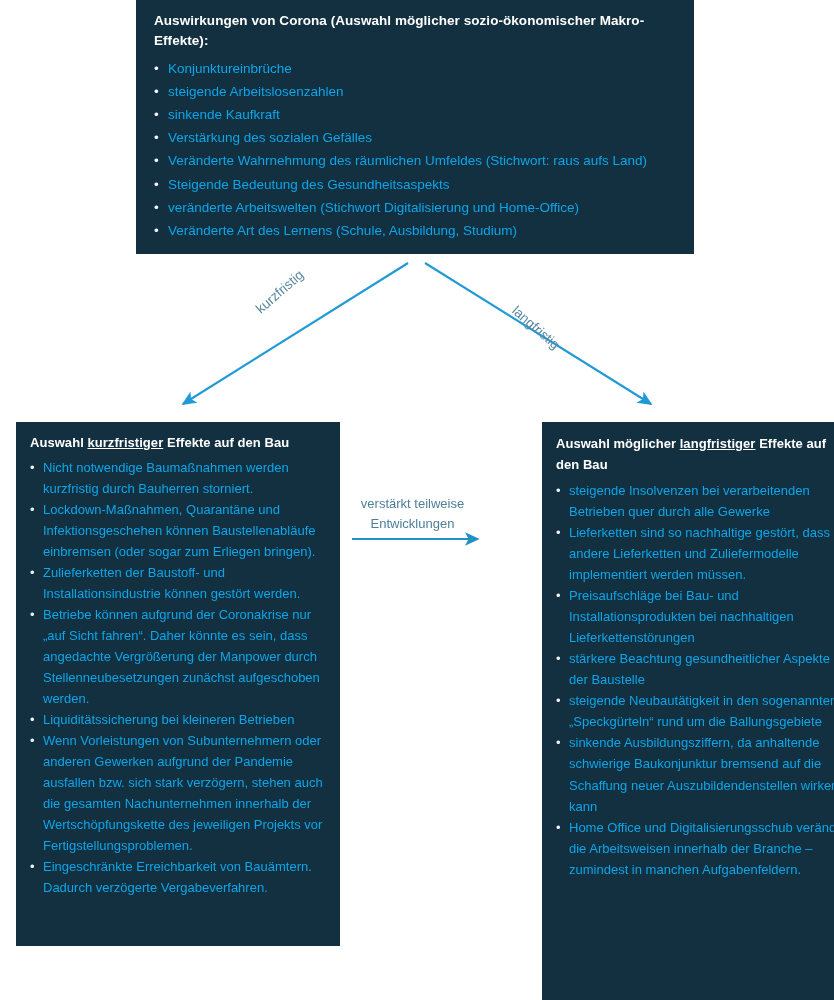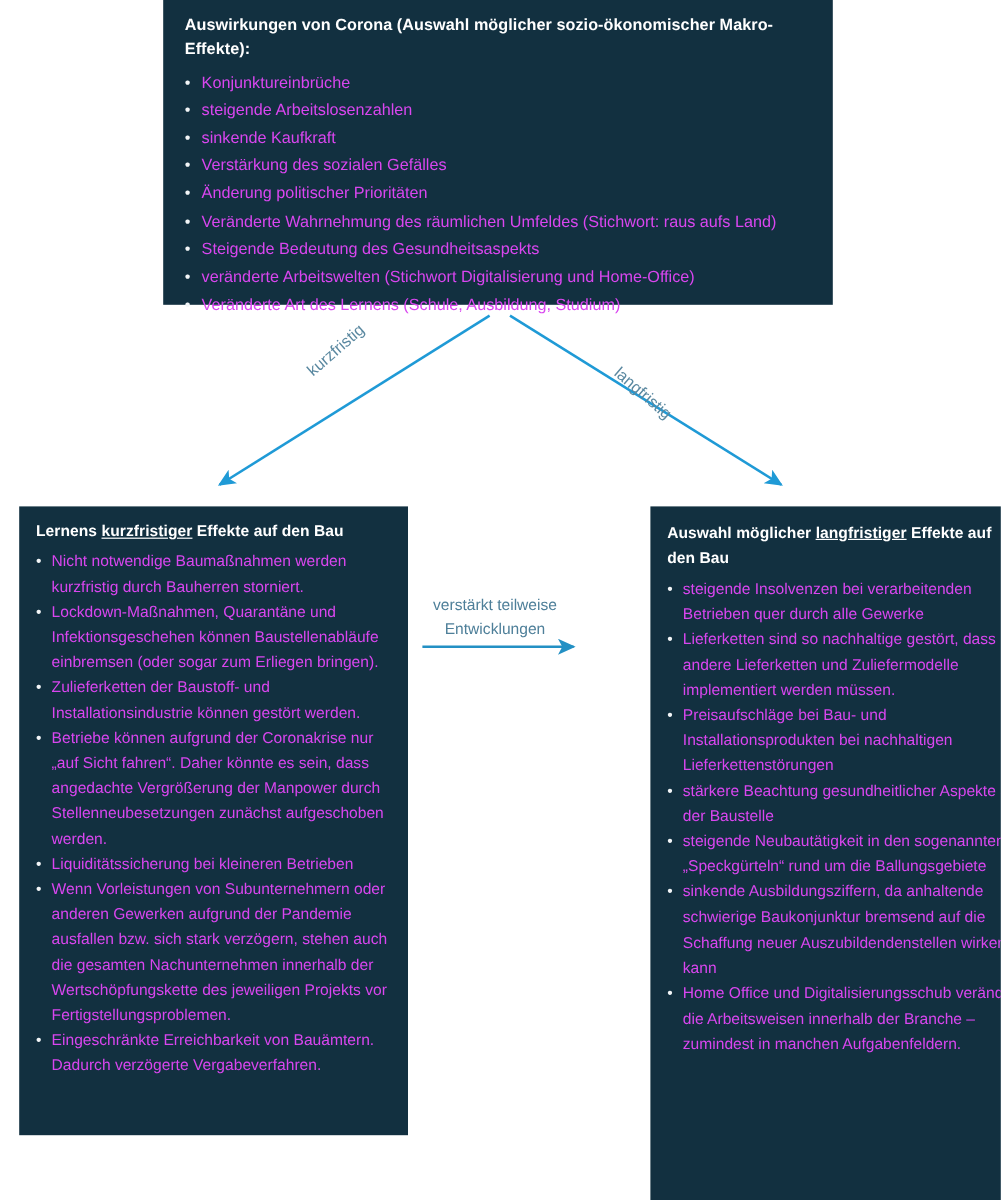--- a/index.html
+++ b/index.html
@@ -43,21 +43,21 @@
   .box ul {
     list-style: none;
     margin: 0;
     padding: 0;
   }
   .box li {
     position: relative;
     padding-left: 13px;
     font-size: 13.5px;
     line-height: 1.62;
-    color: #d946ef;
+    color: #0ea5e9;
     font-weight: 400;
   }
   .box li::before {
     content: "\2022";
     position: absolute;
     left: 0;
     top: 0;
     color: #f2f5f7;
     font-size: 13.5px;
     line-height: 1.62;
@@ -144,21 +144,20 @@
 
 <div class="canvas">
 
   <div class="box" id="top-box">
     <div class="box-title">Auswirkungen von Corona (Auswahl möglicher sozio-ökonomischer Makro-Effekte):</div>
     <ul>
       <li>Konjunktureinbrüche</li>
       <li>steigende Arbeitslosenzahlen</li>
       <li>sinkende Kaufkraft</li>
       <li>Verstärkung des sozialen Gefälles</li>
-      <li>Änderung politischer Prioritäten</li>
       <li>Veränderte Wahrnehmung des räumlichen Umfeldes (Stichwort: raus aufs Land)</li>
       <li>Steigende Bedeutung des Gesundheitsaspekts</li>
       <li>veränderte Arbeitswelten (Stichwort Digitalisierung und Home-Office)</li>
       <li>Veränderte Art des Lernens (Schule, Ausbildung, Studium)</li>
     </ul>
   </div>
 
   <svg id="arrows" viewBox="0 0 834 1000" width="834" height="1000">
     <defs>
       <marker id="ah" markerWidth="9" markerHeight="9" refX="6.2" refY="3.2" orient="auto" markerUnits="strokeWidth">
@@ -178,21 +177,21 @@
 
   <div class="arrow-label" id="label-kurzfristig">kurzfristig</div>
   <div class="arrow-label" id="label-langfristig">langfristig</div>
   <div id="label-mid">
     <div>verstärkt teilweise</div>
     <div>Entwicklungen</div>
   </div>
 
   <div class="box" id="left-box">
     <div class="box-title">
-      <span>Lernens </span><span class="u">kurzfristiger</span><span> Effekte auf den Bau</span>
+      <span>Auswahl </span><span class="u">kurzfristiger</span><span> Effekte auf den Bau</span>
     </div>
     <ul>
       <li>Nicht notwendige Baumaßnahmen werden kurzfristig durch Bauherren storniert.</li>
       <li>Lockdown-Maßnahmen, Quarantäne und Infektionsgeschehen können Baustellenabläufe einbremsen (oder sogar zum Erliegen bringen).</li>
       <li>Zulieferketten der Baustoff- und Installationsindustrie können gestört werden.</li>
       <li>Betriebe können aufgrund der Coronakrise nur „auf Sicht fahren“. Daher könnte es sein, dass angedachte Vergrößerung der Manpower durch Stellenneubesetzungen zunächst aufgeschoben werden.</li>
       <li>Liquiditätssicherung bei kleineren Betrieben</li>
       <li>Wenn Vorleistungen von Subunternehmern oder anderen Gewerken aufgrund der Pandemie ausfallen bzw. sich stark verzögern, stehen auch die gesamten Nachunternehmen innerhalb der Wertschöpfungskette des jeweiligen Projekts vor Fertigstellungsproblemen.</li>
       <li>Eingeschränkte Erreichbarkeit von Bauämtern. Dadurch verzögerte Vergabeverfahren.</li>
     </ul>

